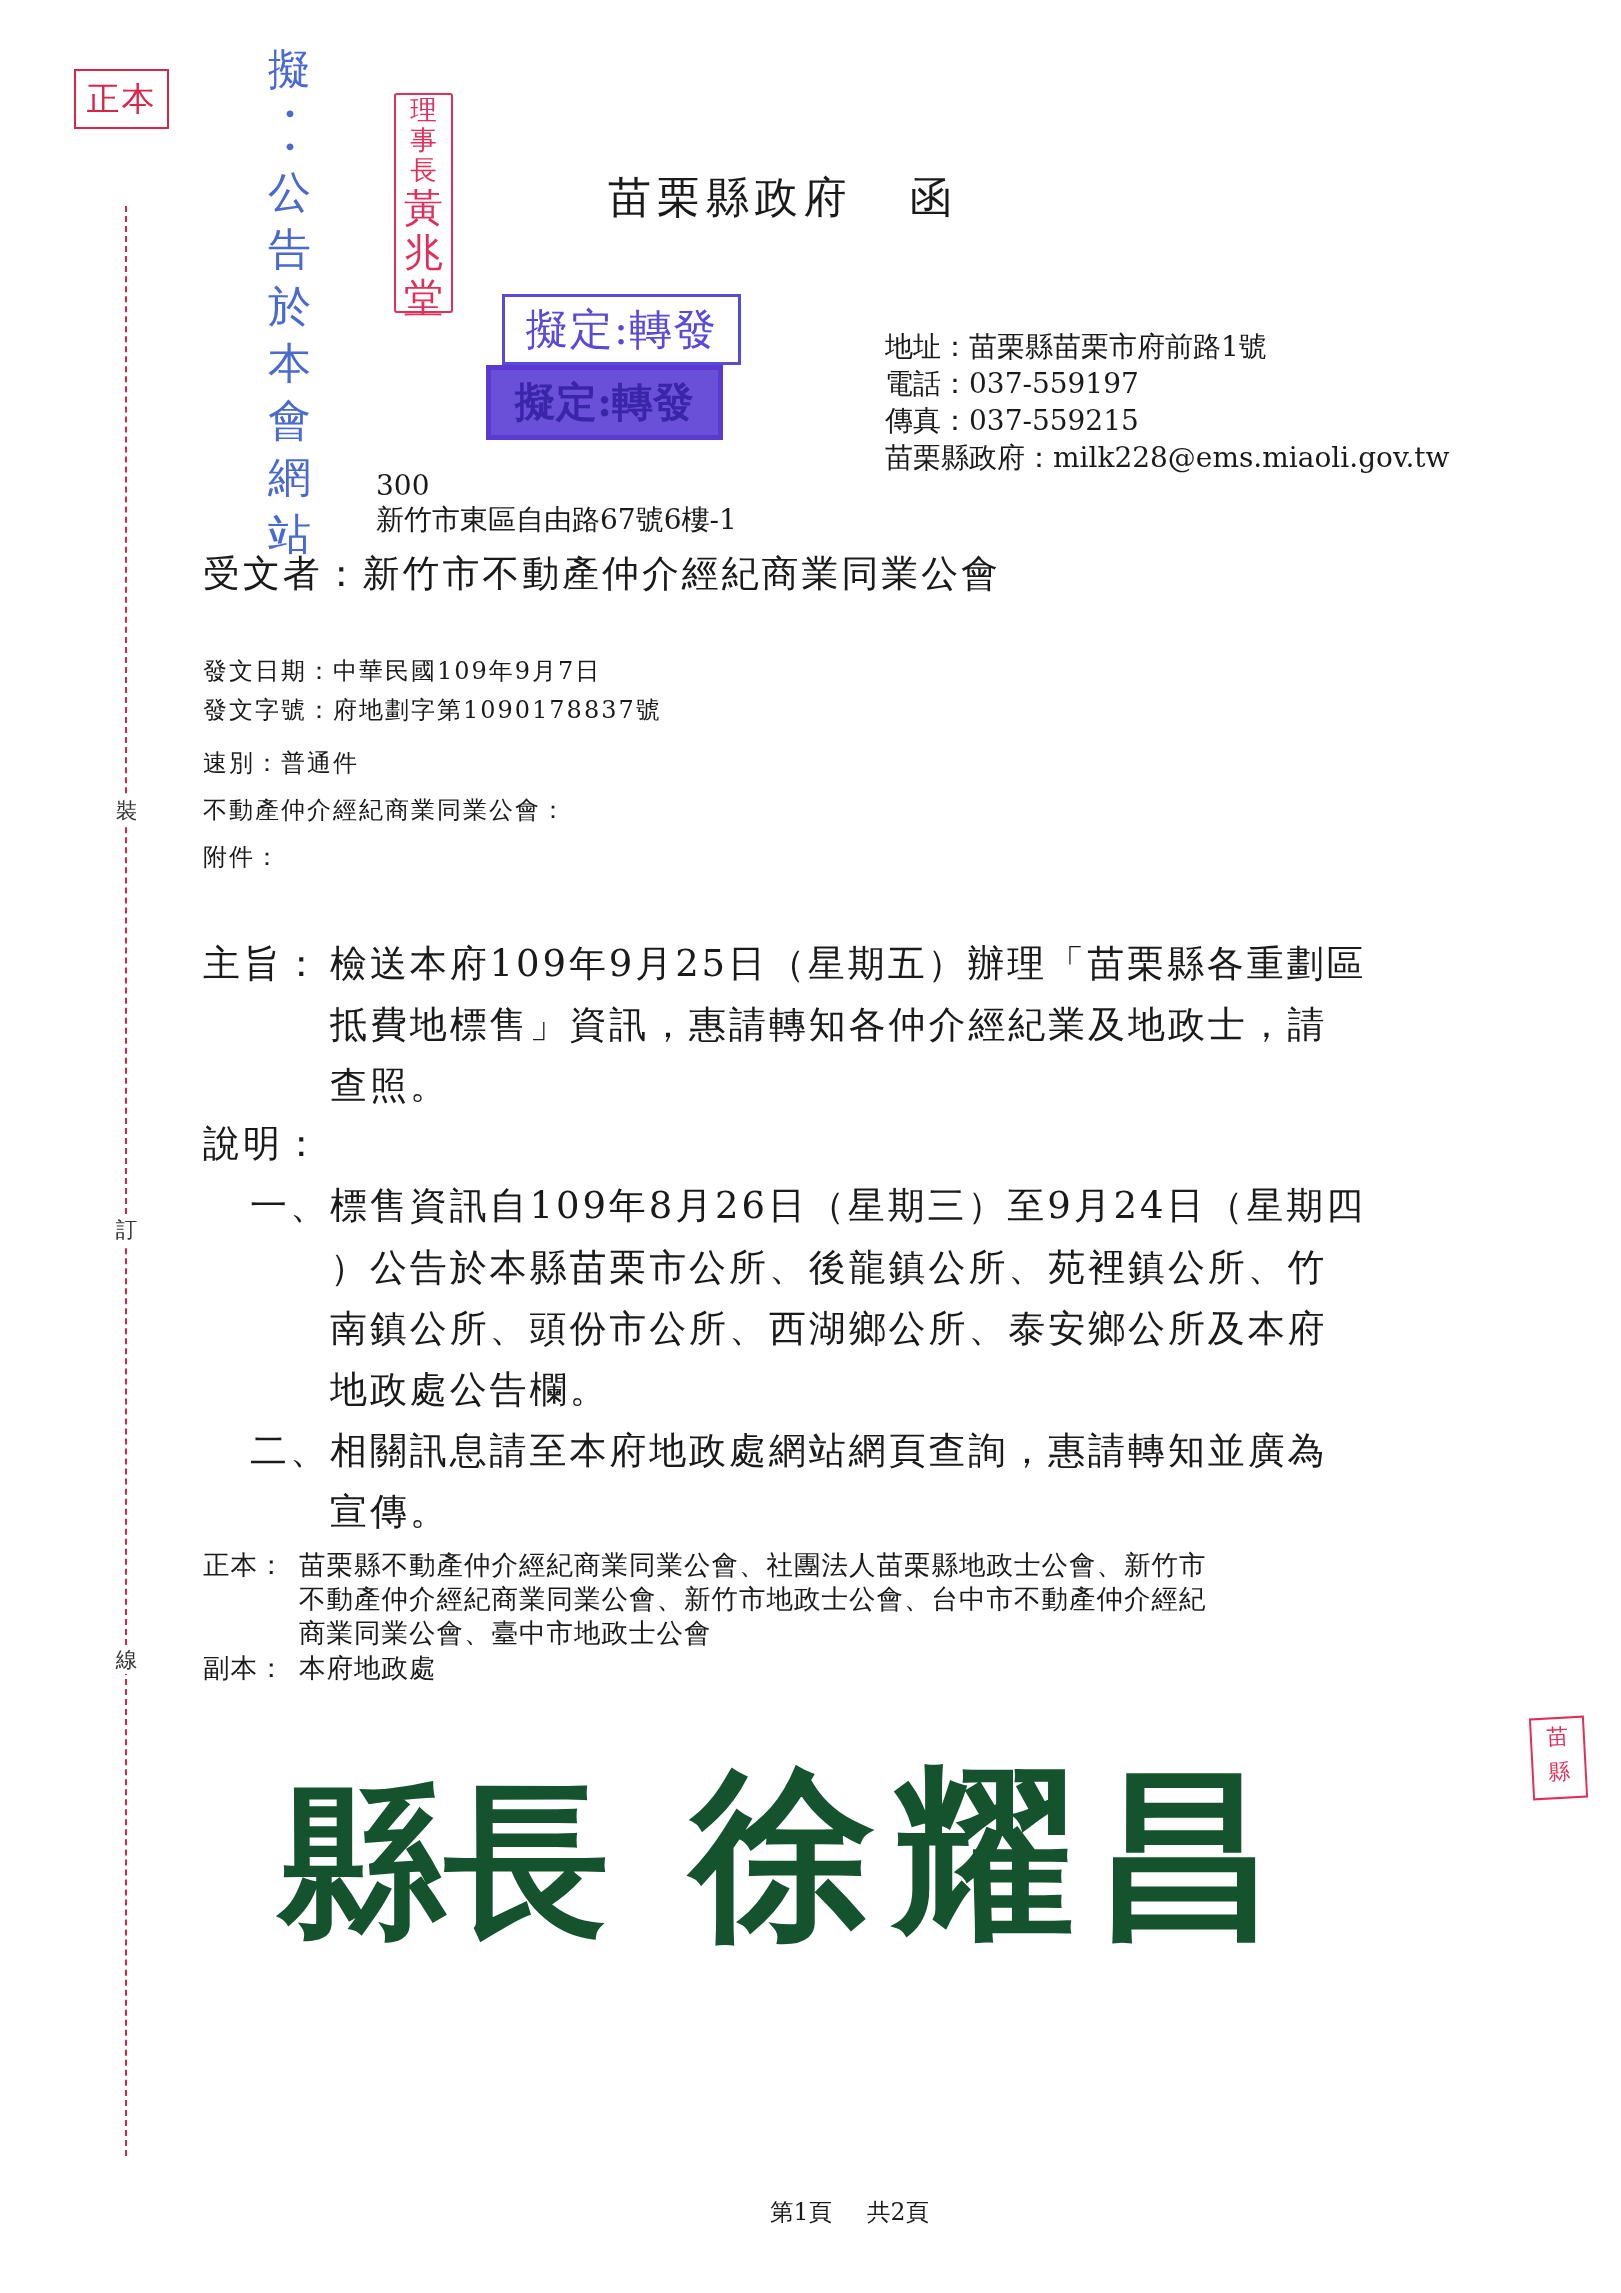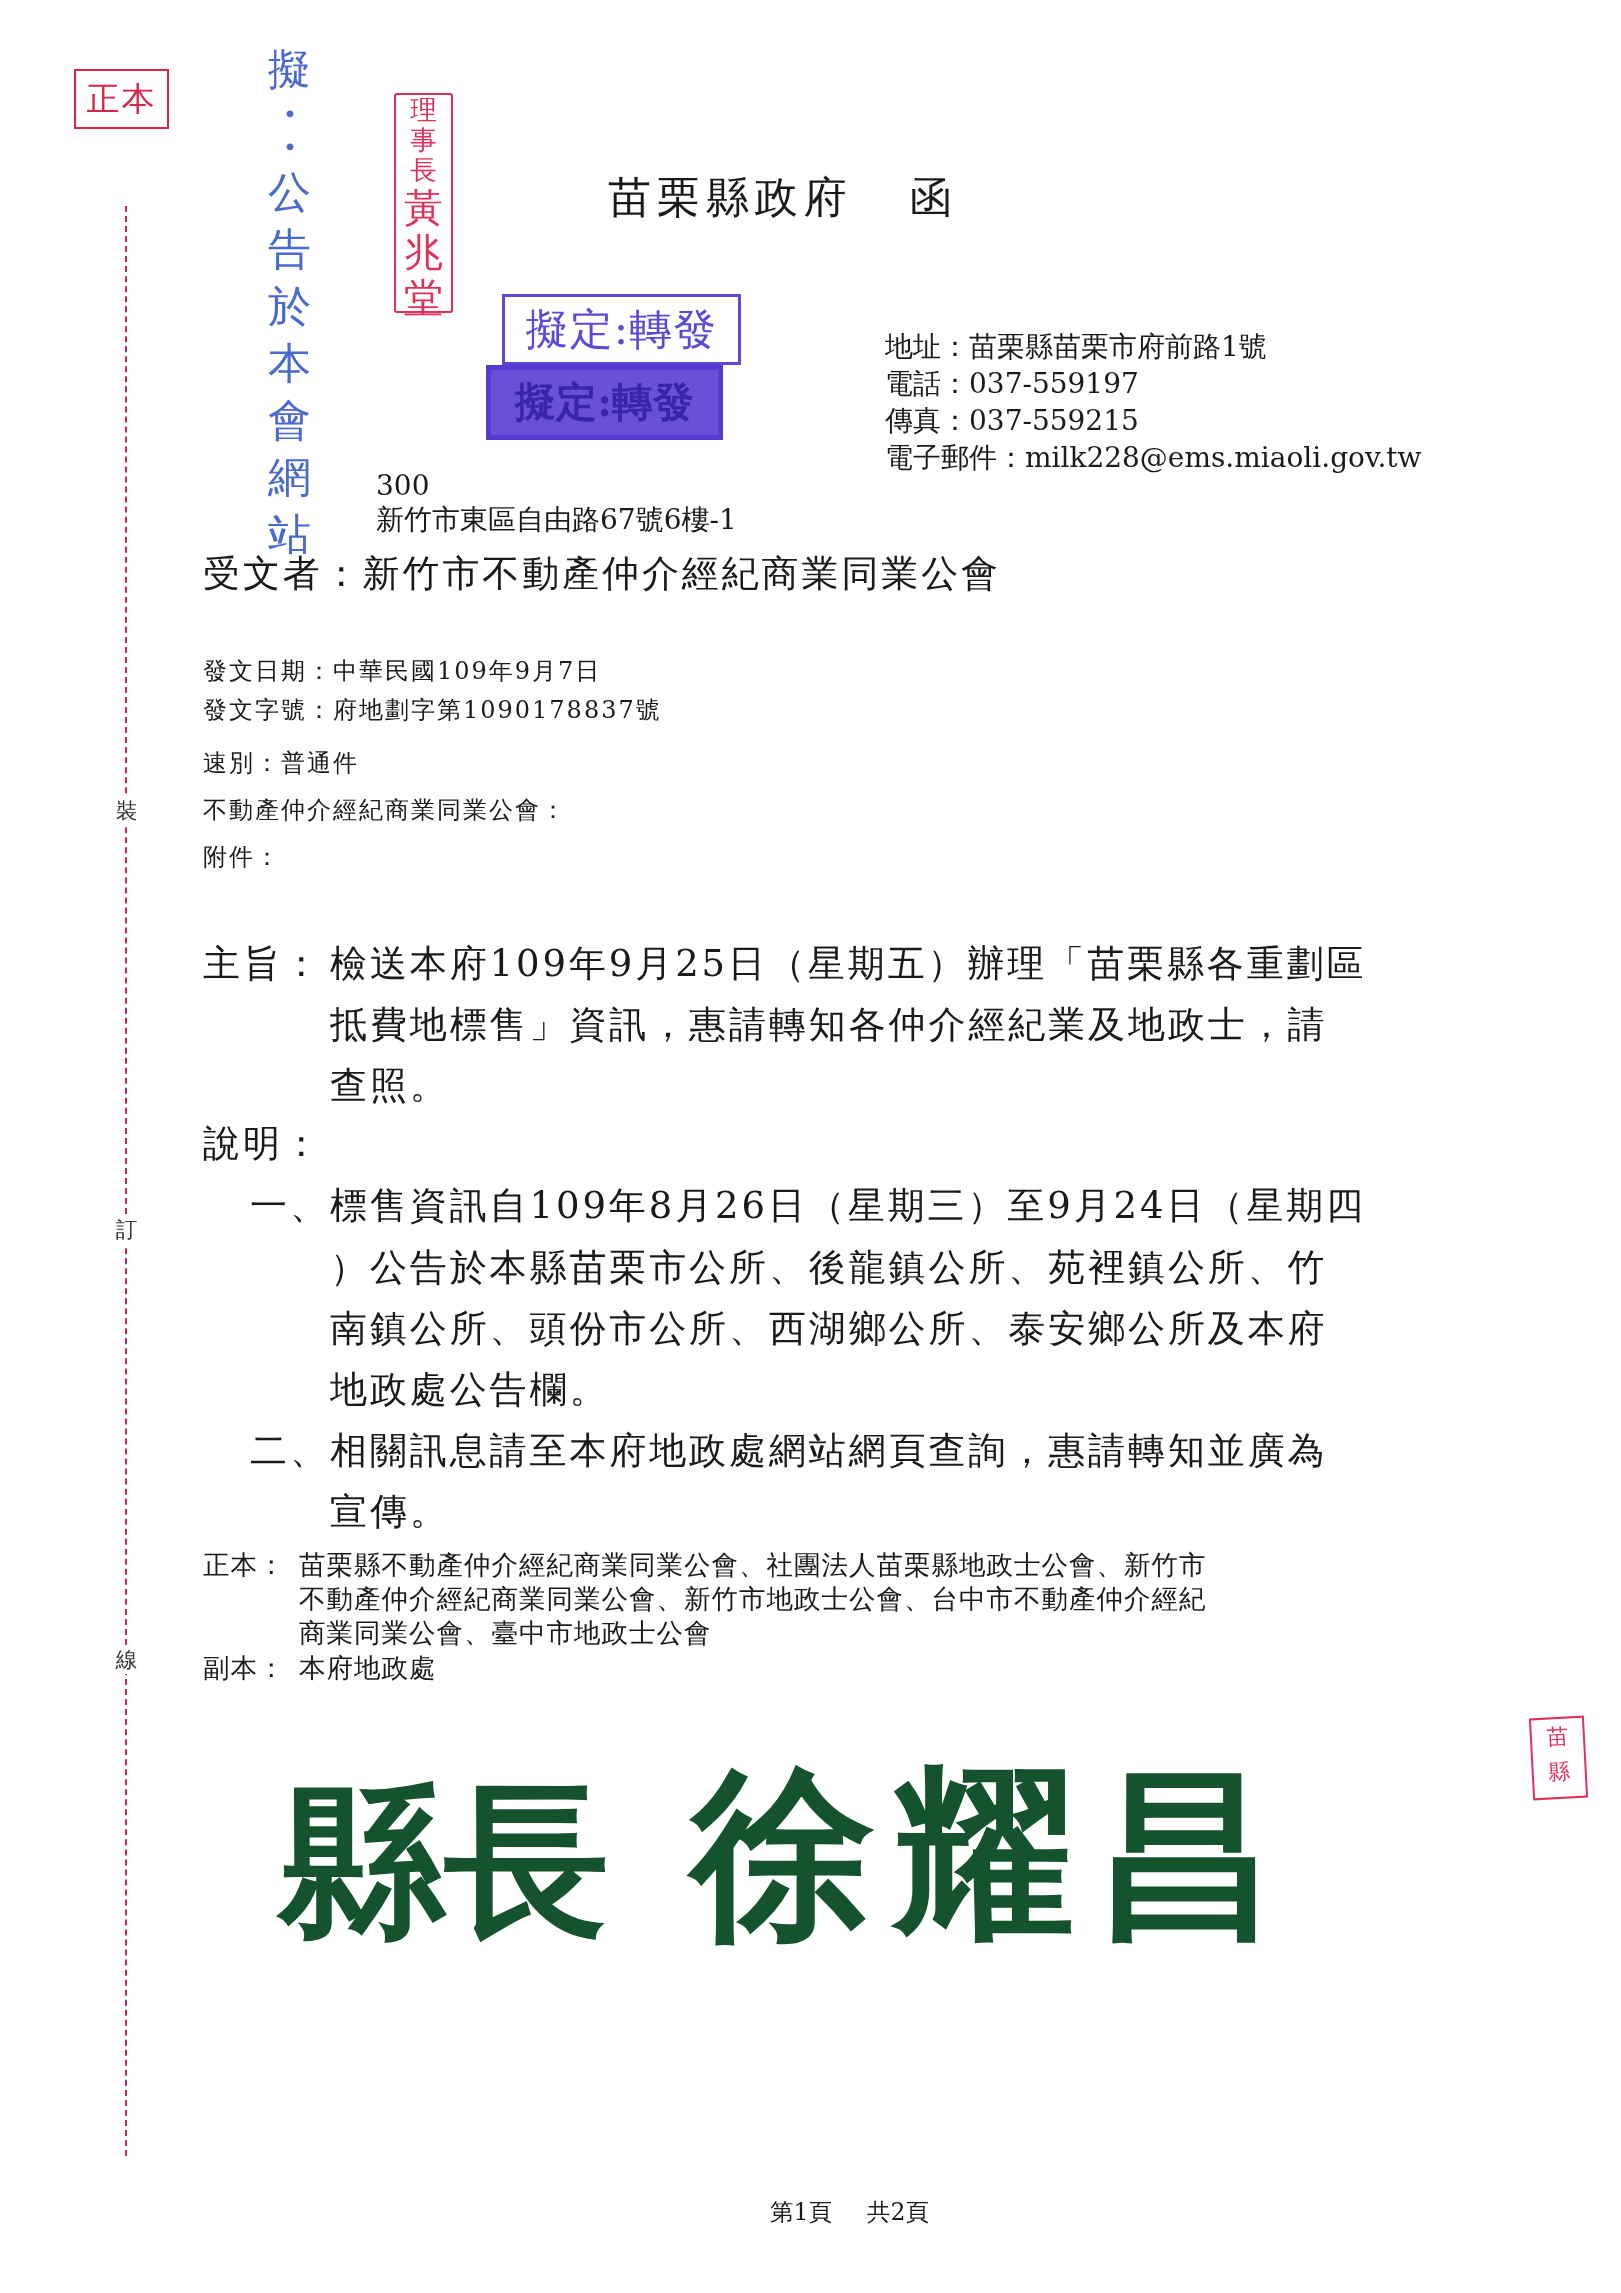--- a/index.html
+++ b/index.html
@@ -108,21 +108,21 @@
 <div class="abs cut-label" style="top:1645px">線</div>
 
 <div class="abs title">
   <span>苗栗縣政府</span><span class="func">函</span>
 </div>
 
 <div class="abs sender-info">
   <div>地址：苗栗縣苗栗市府前路1號</div>
   <div>電話：037-559197</div>
   <div>傳真：037-559215</div>
-  <div>電子郵件：milk228@ems.miaoli.gov.tw</div>
+  <div>苗栗縣政府：milk228@ems.miaoli.gov.tw</div>
 </div>
 
 <div class="abs recv-addr">
   <div>300</div>
   <div>新竹市東區自由路67號6樓-1</div>
 </div>
 
 <div class="abs receiver">受文者：新竹市不動產仲介經紀商業同業公會</div>
 
 <div class="abs meta" style="top:655px">發文日期：中華民國109年9月7日</div>

